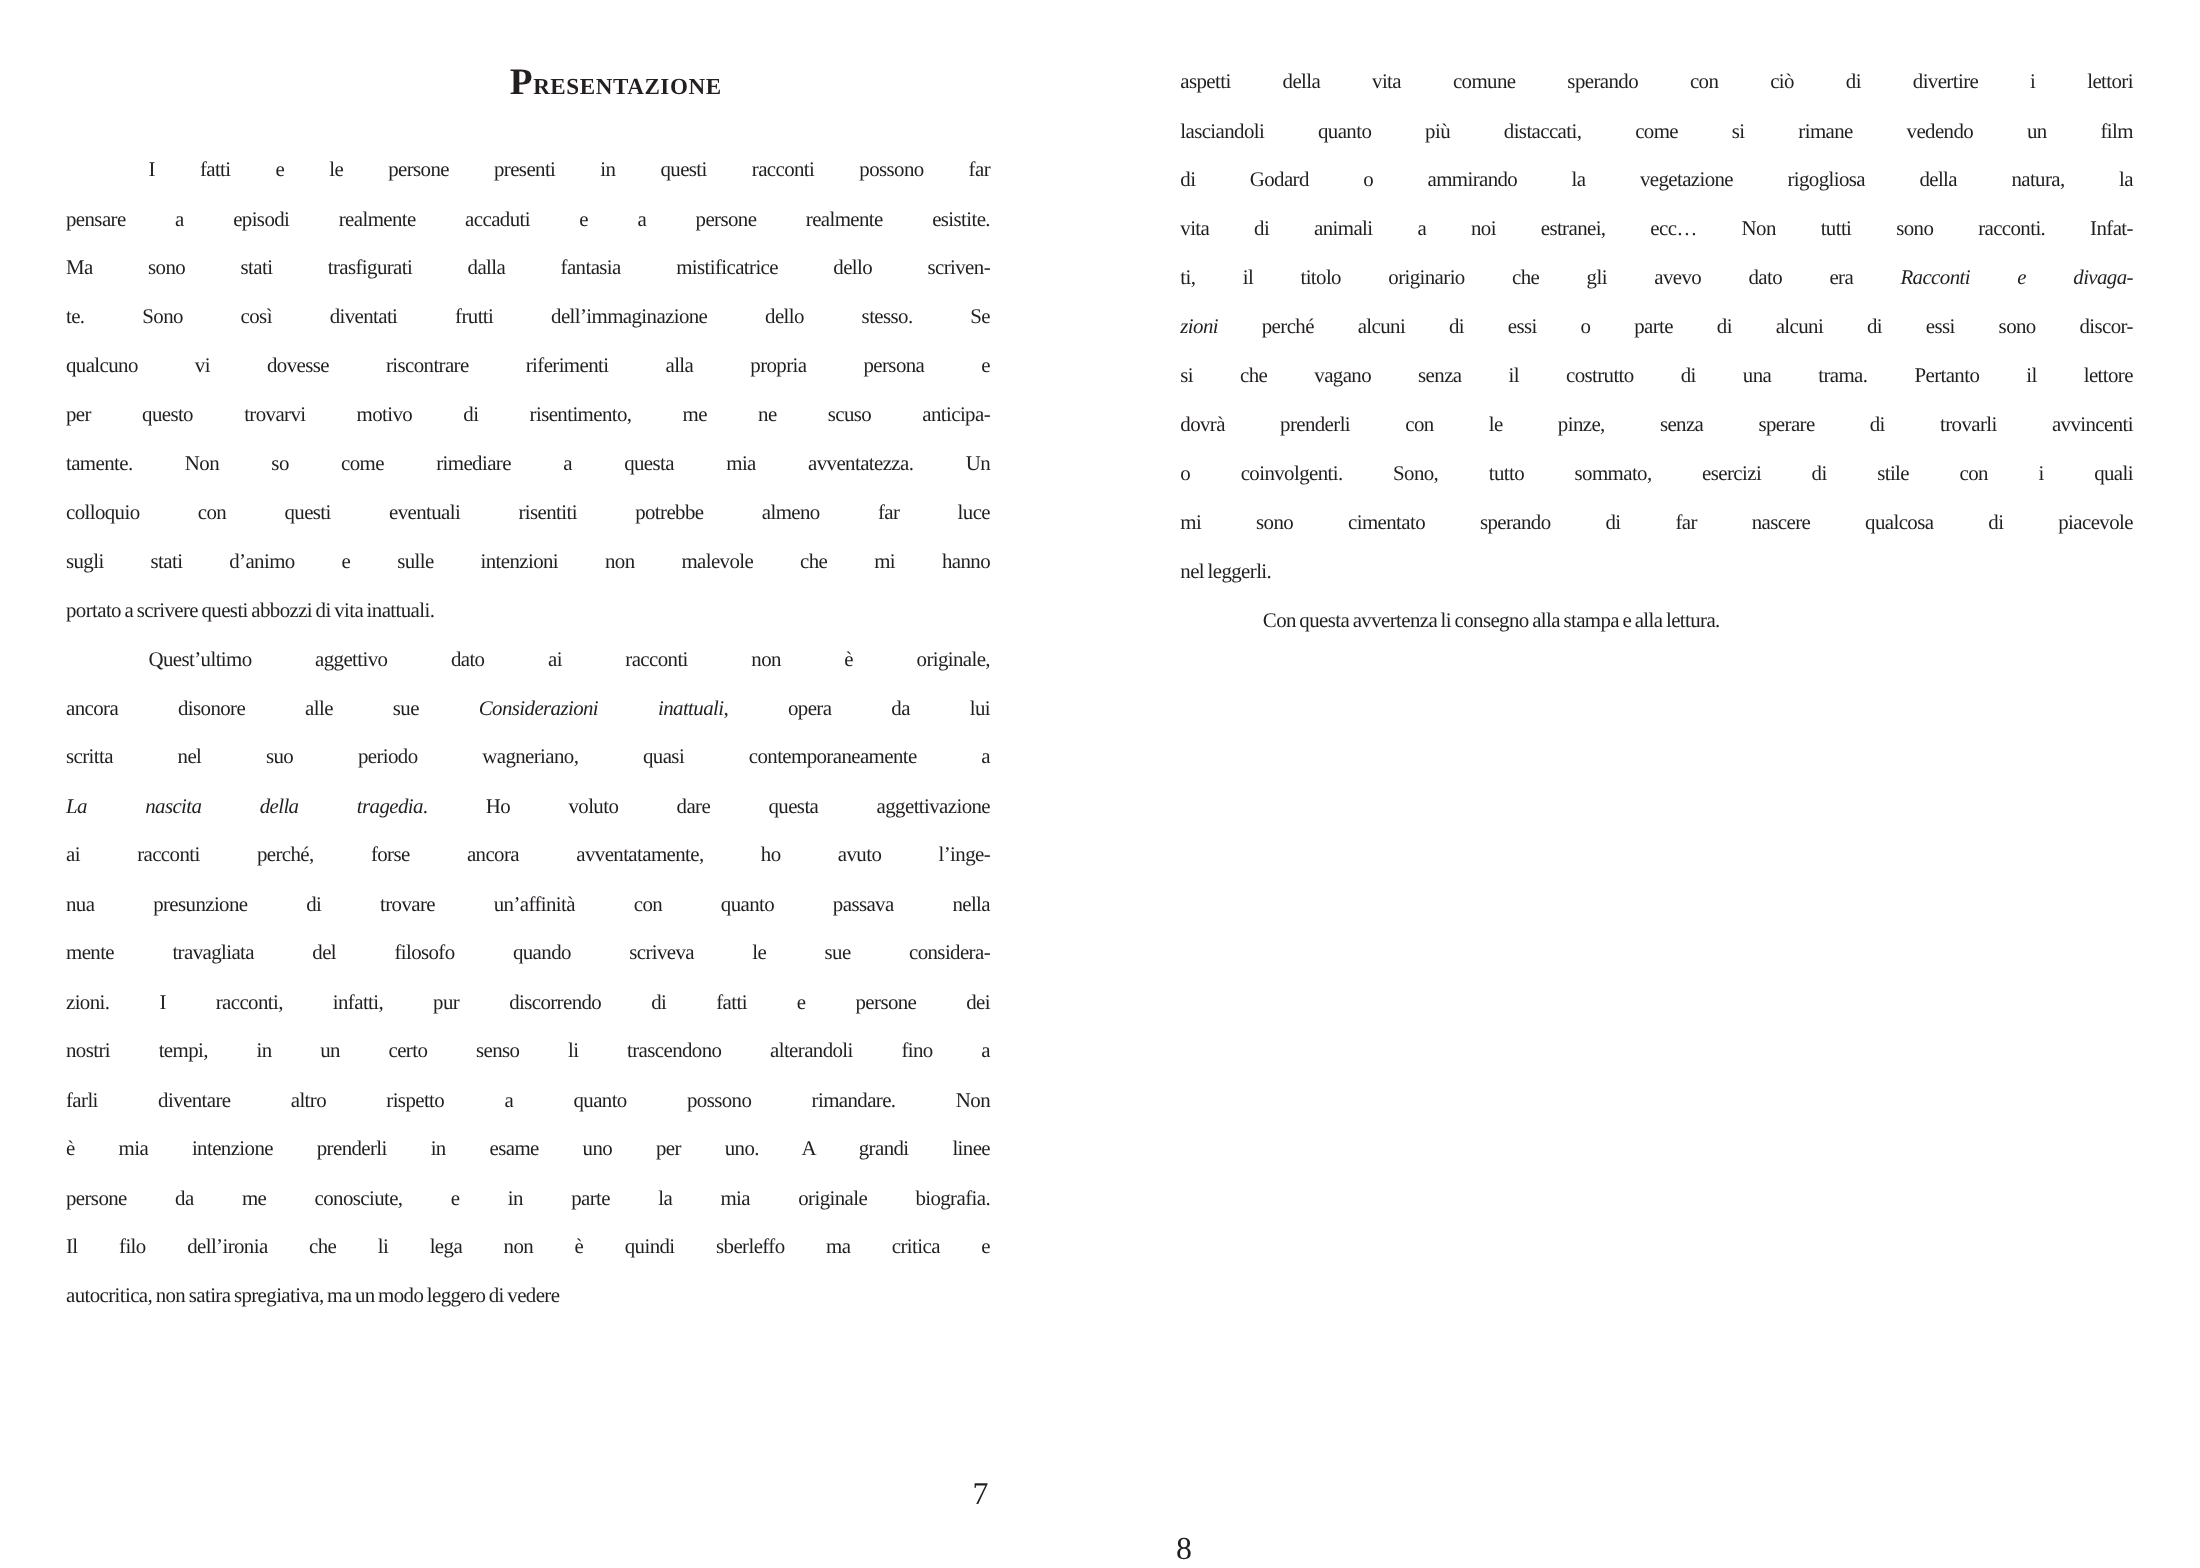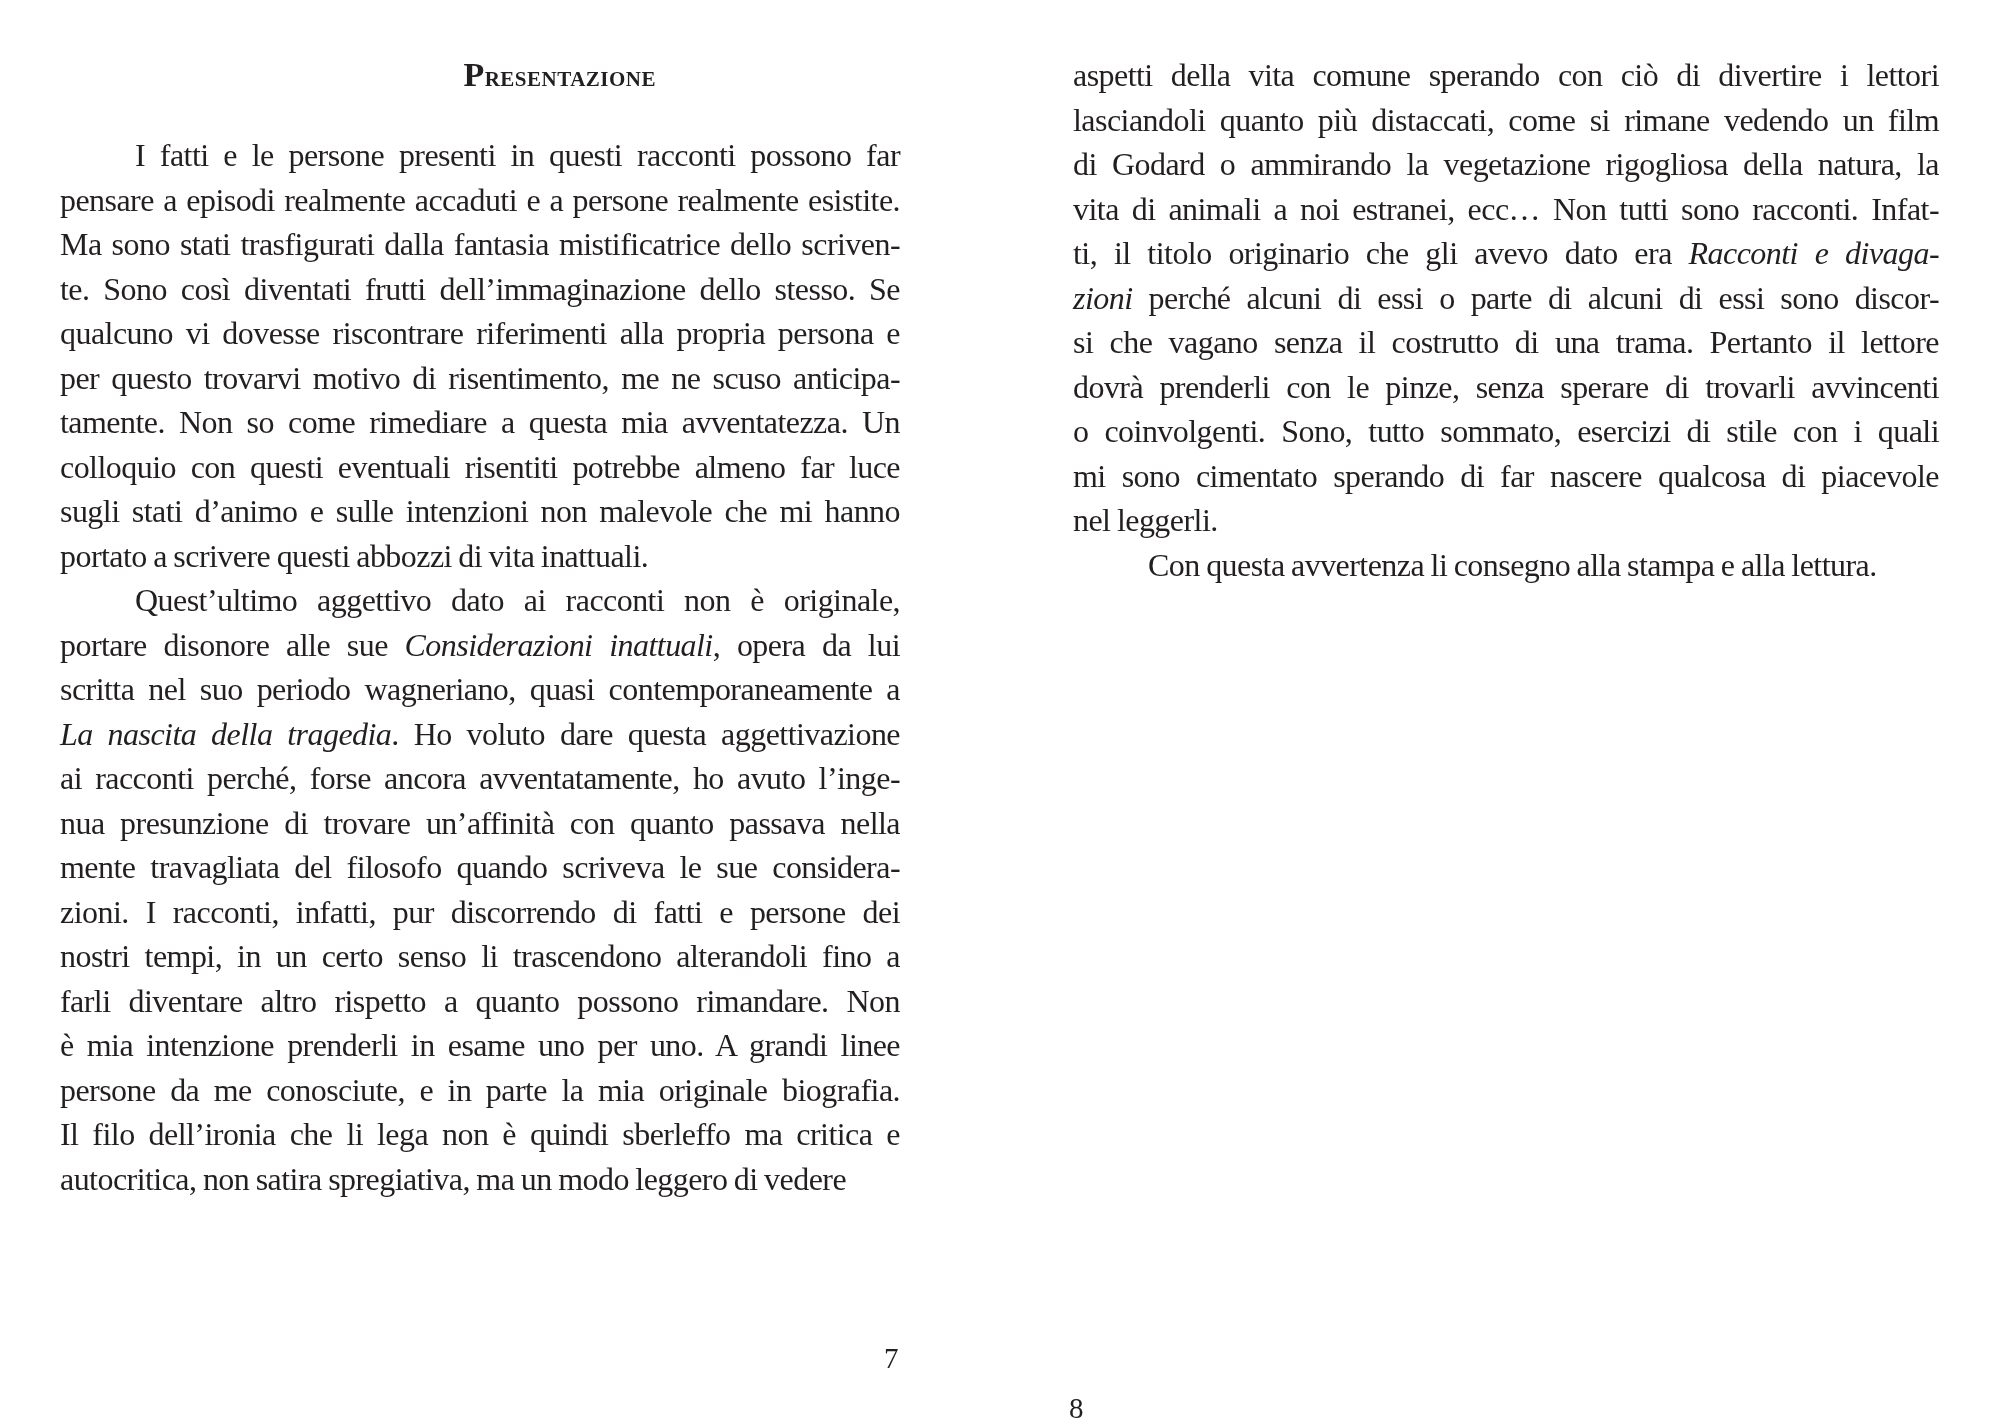--- a/index.html
+++ b/index.html
@@ -6,21 +6,21 @@
   body { width: 2000px; height: 1425px; position: relative; overflow: hidden;
          font-family: "Liberation Serif", "DejaVu Serif", serif; color: #231f20; }
   .page { position: absolute; top: 0; }
   .page-left { left: 60px; width: 840px; }
   .page-right { left: 1073px; width: 866px; }
   .title { position: absolute; left: 368px; top: 56px; width: 228px; text-align: right;
            font-size: 30px; font-variant: small-caps; font-weight: bold; letter-spacing: 0.5px;
            white-space: nowrap; }
   .title .first { font-size: 34px; }
   .lines { position: absolute; left: 0; width: 100%; }
-  .line { display: block; height: 44.5px; line-height: 44.5px; font-size: 32px;
+  .line { display: block; height: 44.5px; line-height: 44.5px; font-size: 19px;
           text-align: justify; text-align-last: justify; white-space: nowrap;
           letter-spacing: -0.55px; word-spacing: -1px; overflow: visible; }
   .line.last { text-align-last: left; }
   .line.indent { padding-left: 75px; }
   .line .it { font-style: italic; }
   .pagenum { position: absolute; font-size: 29px; }
   .pagenum-7 { left: 884px; top: 1342px; }
   .pagenum-8 { left: 1069px; top: 1392px; }
 </style>
 </head>
@@ -33,21 +33,21 @@
       <span class="line"><span>pensare a episodi realmente accaduti e a persone realmente esistite.</span></span>
       <span class="line"><span>Ma sono stati trasfigurati dalla fantasia mistificatrice dello scriven-</span></span>
       <span class="line"><span>te. Sono così diventati frutti dell’immaginazione dello stesso. Se</span></span>
       <span class="line"><span>qualcuno vi dovesse riscontrare riferimenti alla propria persona e</span></span>
       <span class="line"><span>per questo trovarvi motivo di risentimento, me ne scuso anticipa-</span></span>
       <span class="line"><span>tamente. Non so come rimediare a questa mia avventatezza. Un</span></span>
       <span class="line"><span>colloquio con questi eventuali risentiti potrebbe almeno far luce</span></span>
       <span class="line"><span>sugli stati d’animo e sulle intenzioni non malevole che mi hanno</span></span>
       <span class="line last"><span>portato a scrivere questi abbozzi di vita inattuali.</span></span>
       <span class="line indent"><span>Quest’ultimo aggettivo dato ai racconti non è originale,</span></span>
-      <span class="line"><span>portare disonore alle sue </span><span class="it">Considerazioni inattuali</span><span>, opera da lui</span></span>
+      <span class="line"><span>ancora disonore alle sue </span><span class="it">Considerazioni inattuali</span><span>, opera da lui</span></span>
       <span class="line"><span>scritta nel suo periodo wagneriano, quasi contemporaneamente a</span></span>
       <span class="line"><span class="it">La nascita della tragedia</span><span>. Ho voluto dare questa aggettivazione</span></span>
       <span class="line"><span>ai racconti perché, forse ancora avventatamente, ho avuto l’inge-</span></span>
       <span class="line"><span>nua presunzione di trovare un’affinità con quanto passava nella</span></span>
       <span class="line"><span>mente travagliata del filosofo quando scriveva le sue considera-</span></span>
       <span class="line"><span>zioni. I racconti, infatti, pur discorrendo di fatti e persone dei</span></span>
       <span class="line"><span>nostri tempi, in un certo senso li trascendono alterandoli fino a</span></span>
       <span class="line"><span>farli diventare altro rispetto a quanto possono rimandare. Non</span></span>
       <span class="line"><span>è mia intenzione prenderli in esame uno per uno. A grandi linee</span></span>
       <span class="line"><span>persone da me conosciute, e in parte la mia originale biografia.</span></span>

